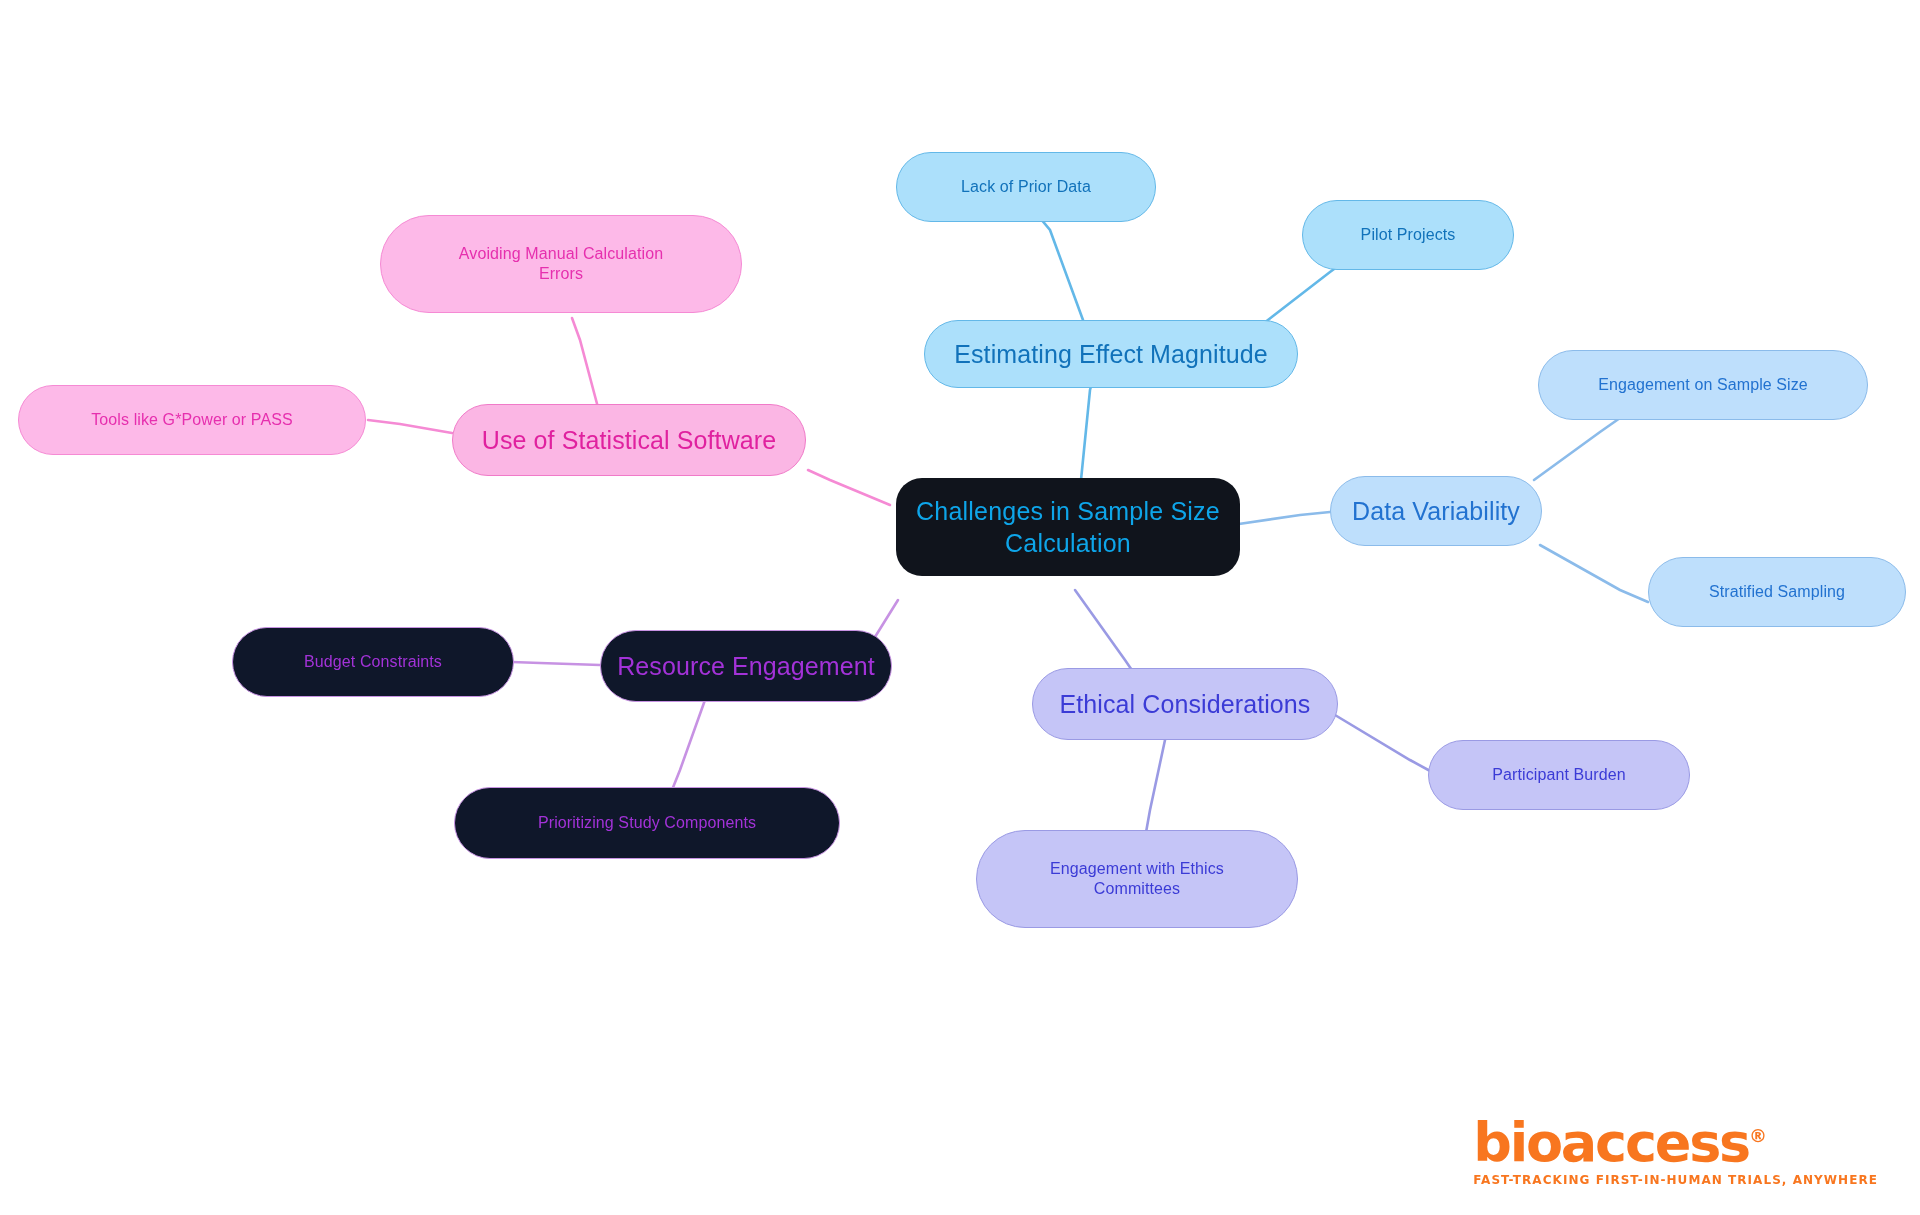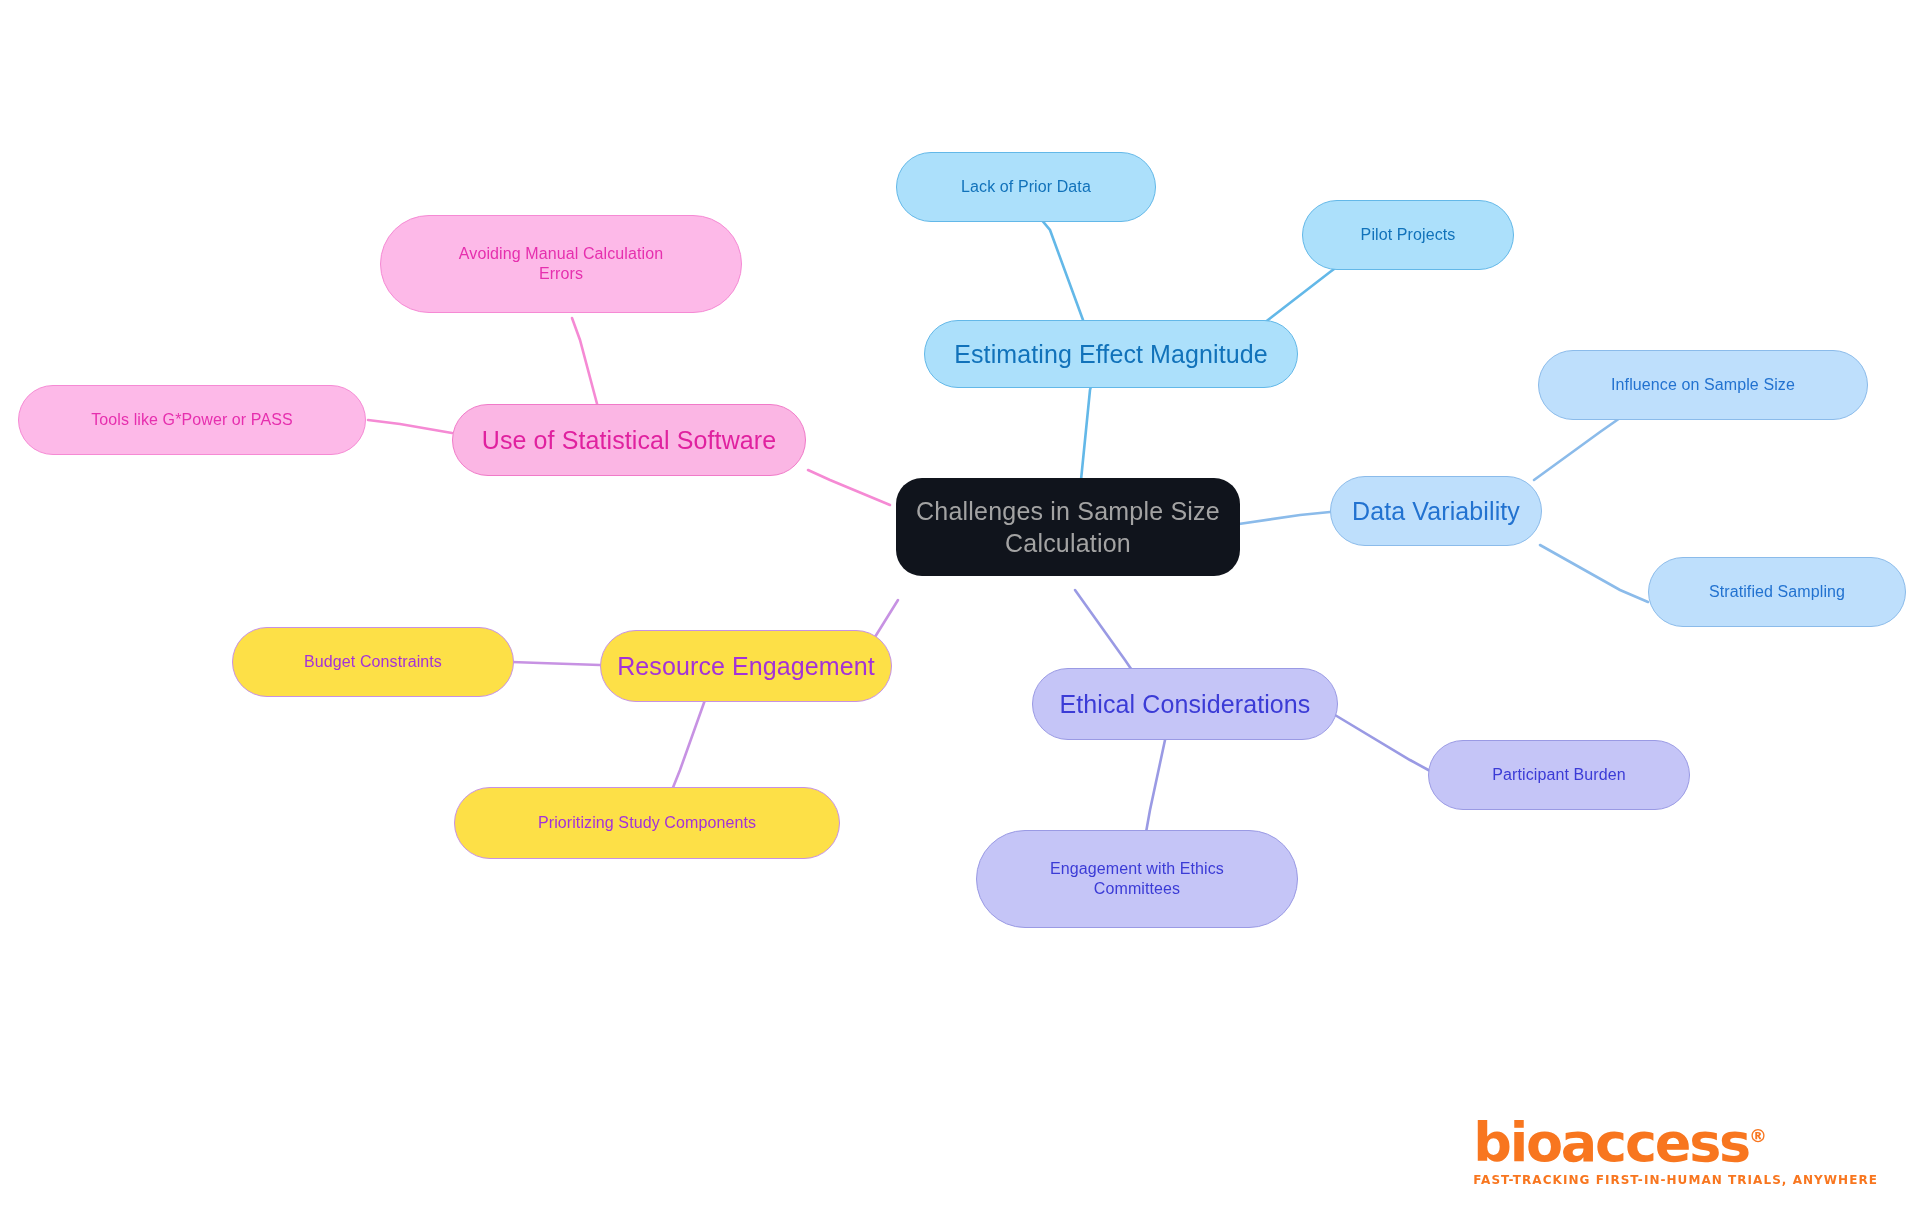--- a/index.html
+++ b/index.html
@@ -38,34 +38,34 @@
     border-style: solid;
     border-width: 1.6px;
     line-height: 1.28;
     white-space: pre-line;
     padding: 0 14px;
     letter-spacing: 0.1px;
   }
   .node.root {
     border-radius: 26px;
     border-width: 0;
-    color: #a3a3a3;
+    color: #0ea5e9;
     font-size: 25px;
     letter-spacing: 0.2px;
   }
   .node.lvl1 { font-size: 25px; }
   .node.lvl2 { font-size: 16px; }
 
   
   .c-blue      { background: #ace0fb; border-color: #63b8e8; color: #1172ba; }
   .c-blue-soft { background: #bedffc; border-color: #8bbbea; color: #2272d0; }
   
   .c-indigo    { background: #c5c5f7; border-color: #9a9ae4; color: #3b3bd6; }
   
-  .c-orchid    { background: #fde047; border-color: #c792e3; color: #a332d8; }
+  .c-orchid    { background: #0f172a; border-color: #c792e3; color: #a332d8; }
   
   .c-pink      { background: #fbb6e4; border-color: #f07ac8; color: #e0219f; }
   .c-pink-soft { background: #fdb9e8; border-color: #f58ad4; color: #e62fae; }
 
   
   #logo {
     position: absolute;
     right: 42px;
     bottom: 28px;
     text-align: left;
@@ -139,21 +139,21 @@
 Calculation</div>
 
   <div class="node lvl1 c-blue" style="left:924px; top:320px; width:374px; height:68px;">Estimating Effect Magnitude</div>
 
   <div class="node lvl2 c-blue" style="left:896px; top:152px; width:260px; height:70px;">Lack of Prior Data</div>
 
   <div class="node lvl2 c-blue" style="left:1302px; top:200px; width:212px; height:70px;">Pilot Projects</div>
 
   <div class="node lvl1 c-blue-soft" style="left:1330px; top:476px; width:212px; height:70px;">Data Variability</div>
 
-  <div class="node lvl2 c-blue-soft" style="left:1538px; top:350px; width:330px; height:70px;">Influence on Sample Size</div>
+  <div class="node lvl2 c-blue-soft" style="left:1538px; top:350px; width:330px; height:70px;">Engagement on Sample Size</div>
 
   <div class="node lvl2 c-blue-soft" style="left:1648px; top:557px; width:258px; height:70px;">Stratified Sampling</div>
 
   <div class="node lvl1 c-indigo" style="left:1032px; top:668px; width:306px; height:72px;">Ethical Considerations</div>
 
   <div class="node lvl2 c-indigo" style="left:1428px; top:740px; width:262px; height:70px;">Participant Burden</div>
 
   <div class="node lvl2 c-indigo" style="left:976px; top:830px; width:322px; height:98px;">Engagement with Ethics
 Committees</div>
 

